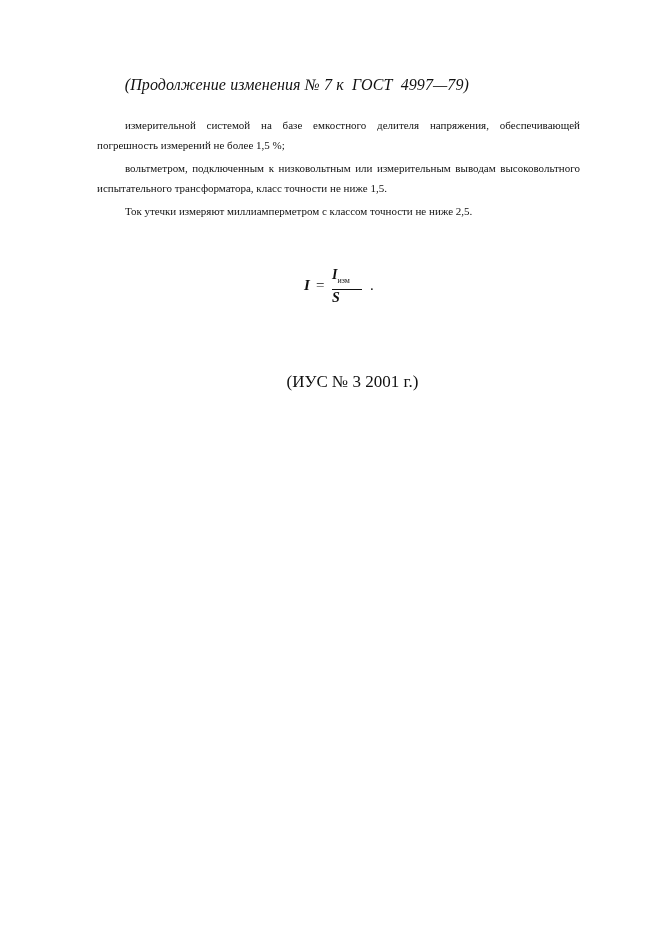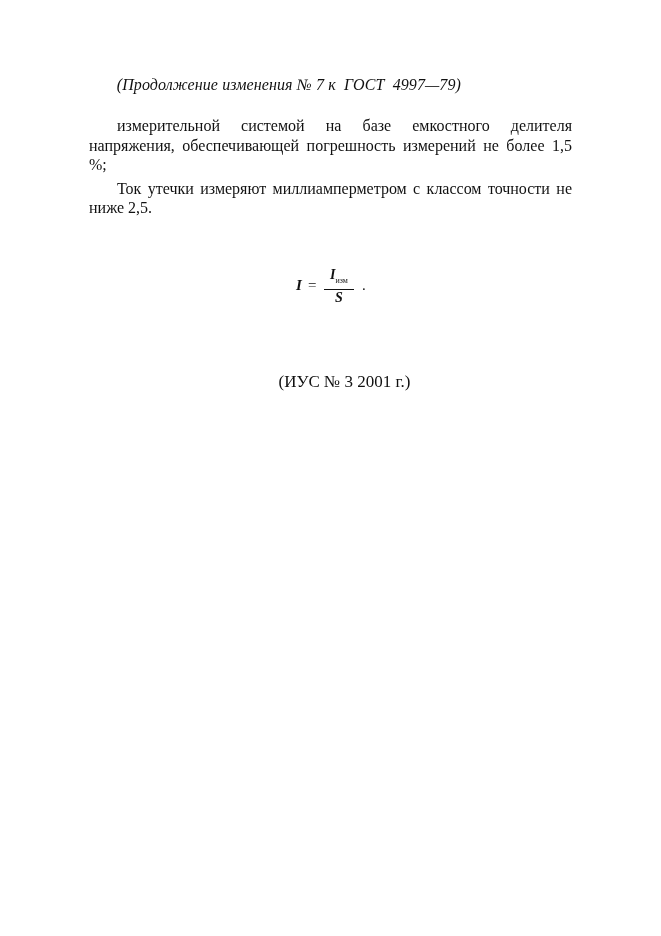--- a/index.html
+++ b/index.html
@@ -1,28 +1,28 @@
 <!DOCTYPE html>
 <html><head>
 <meta charset="utf-8">
 <style>
   html, body { margin: 0; padding: 0; background: #ffffff; }
   body { width: 661px; height: 936px; position: relative; overflow: hidden;
          font-family: "Liberation Serif", serif; color: #111; }
-  .page { position: absolute; left: 0; top: 0; width: 549px; height: 936px; }
+  .page { position: absolute; left: 8px; top: 0; width: 549px; height: 936px; }
   .header { position: absolute; top: 76px; right: 88px; font-style: italic;
             font-size: 16px; letter-spacing: 0.1px; white-space: pre; }
-  .body { position: absolute; left: 89px; top: 116px; width: 483px; font-size: 16px; line-height: 19.5px; }
+  .body { position: absolute; left: 89px; top: 116px; width: 483px; font-size: 11px; line-height: 19.5px; }
   .p { margin: 0; text-align: justify; text-align-last: left; }
   .indent { text-indent: 28px; }
   .gap { margin-top: 4px; }
   .formula { position: absolute; left: 296px; top: 268px; font-size: 15px; height: 36px; width: 90px; }
   .f-lhs { position: absolute; left: 0; top: 9px; font-style: italic; font-weight: bold; }
   .f-eq { position: absolute; left: 12px; top: 9px; }
-  .f-frac { position: absolute; left: 28px; top: 0; width: 30px; text-align: center; }
+  .f-frac { position: absolute; left: 28px; top: 0; width: 30px; }
   .f-num { display: block; font-style: italic; font-weight: bold; font-size: 14px; line-height: 14px; }
   .f-num sub { font-style: normal; font-weight: normal; font-size: 8px; }
   .f-bar { display: block; border-top: 1px solid #111; margin: 1px 0; }
   .f-den { display: block; font-style: italic; font-weight: bold; font-size: 14px; line-height: 14px; }
   .f-dot { position: absolute; left: 66px; top: 9px; }
   .where { position: absolute; left: 89px; top: 298px; width: 483px; font-size: 15.2px; line-height: 16px; }
   .where sub { font-size: 8px; }
   .s-line { position: absolute; left: 89px; top: 333px; width: 483px; font-size: 15.2px; }
   .s-line sup { font-size: 8px; }
   .ius { position: absolute; left: 0; width: 661px; top: 372px; text-align: center; font-size: 17px; padding-left: 28px; box-sizing: border-box; }
@@ -30,20 +30,21 @@
 </style>
 </head>
 <body>
 
 <div class="page">
 
   <div class="header">(Продолжение изменения № 7 к  ГОСТ  4997—79)</div>
 
   <div class="body">
     <p class="p indent">измерительной системой на базе емкостного делителя напряжения, обеспечивающей погрешность измерений не более 1,5 %;</p>
+    <p class="p indent gap">вольтметром, подключенным к низковольтным или измерительным выводам высоковольтного испытательного трансформатора, класс точности не ниже 1,5.</p>
     <p class="p indent gap">Ток утечки измеряют миллиамперметром с классом точности не ниже 2,5.</p>
   </div>
 
   <div class="formula">
     <span class="f-lhs">I</span>
     <span class="f-eq">=</span>
     <span class="f-frac">
       <span class="f-num"><span>I</span><sub>изм</sub></span>
       <span class="f-bar"></span>
       <span class="f-den">S</span>

